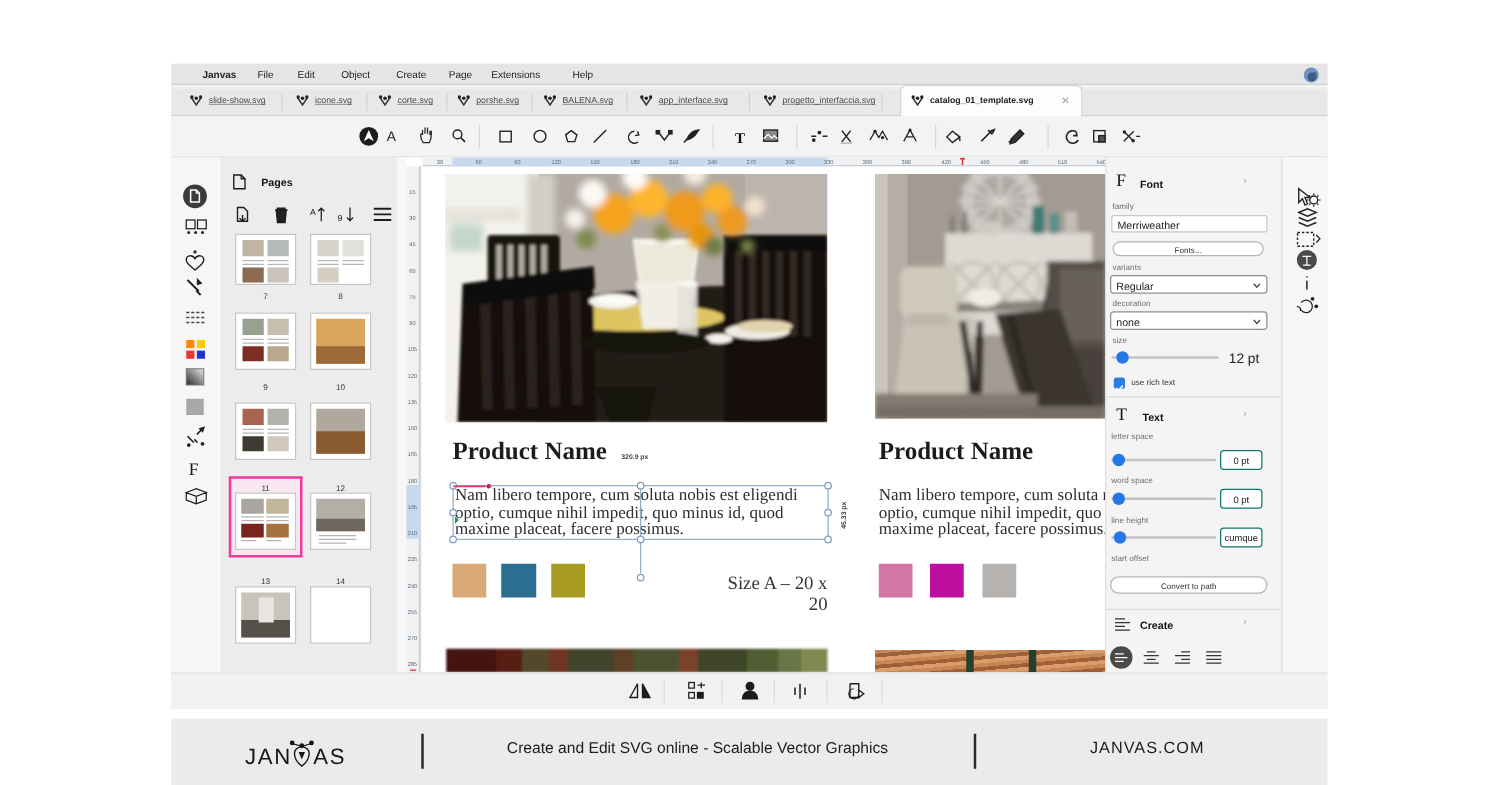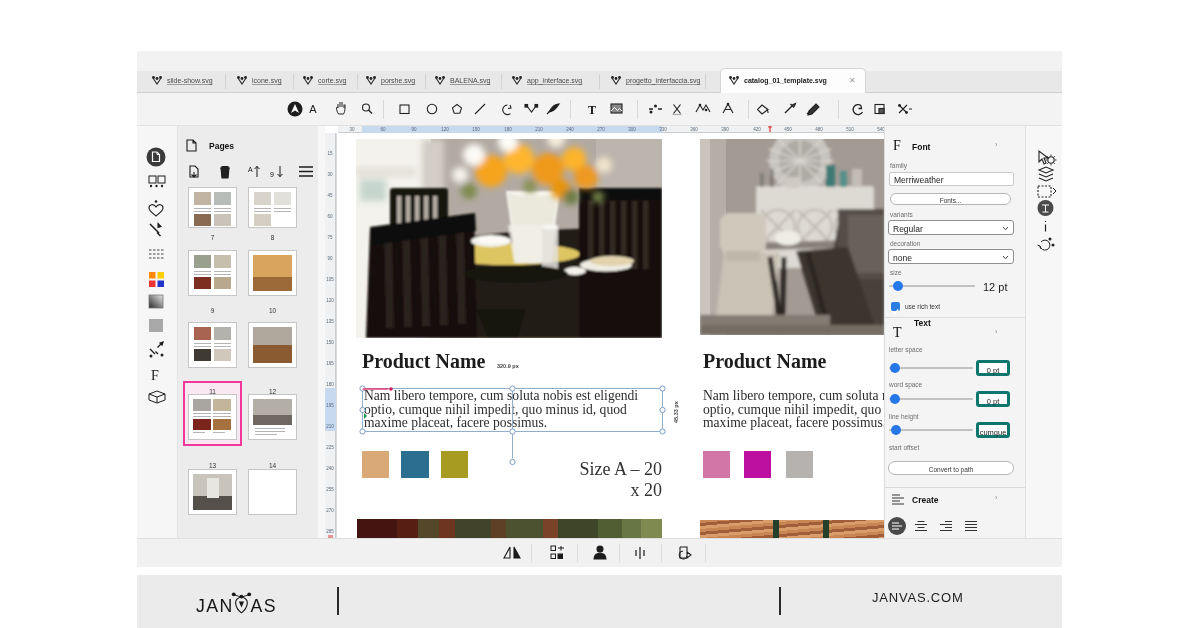--- a/index.html
+++ b/index.html
@@ -26,27 +26,40 @@
 
 #bottombar { position:absolute; left:0; top:487px; width:925px; height:29px; background:#f1f1f1; border-top:1px solid #e0e0e0; }
 
 #footer { position:absolute; left:137px; top:575px; width:925px; height:53px; background:#ebebeb; }
 .lbl { position:absolute; font-size:6.5px; color:#6e6e6e; }
 .inp { position:absolute; background:#fff; border:1px solid #c8c8c8; border-radius:2px; font-size:8.5px; color:#222; }
 .sel { position:absolute; background:#fff; border:1px solid #8f8f8f; border-radius:3px; font-size:8.5px; color:#222; }
 .pill { position:absolute; background:#fff; border:1px solid #b5b5b5; border-radius:7px; font-size:6.5px; color:#333; text-align:center; }
 .strack { position:absolute; height:2px; background:#c2c2c2; border-radius:1px; }
 .sthumb { position:absolute; width:10px; height:10px; border-radius:50%; background:#2677e8; }
-.vbox { position:absolute; background:#fff; border:3px solid #0f766e; border-radius:3px; font-size:7.5px; color:#222; text-align:center; }
+.vbox { position:absolute; background:#fff; border:1px solid #0f766e; border-radius:3px; font-size:7.5px; color:#222; text-align:center; }
 .sect { position:absolute; font-size:8.5px; font-weight:bold; color:#111; }
 .chev { position:absolute; font-size:7px; color:#888; }
 </style>
 </head>
 <body>
 <div id="app">
+<div id="menubar">
+<span style="left:25px;font-weight:bold;">Janvas</span>
+<span style="left:69px;">File</span>
+<span style="left:101px;">Edit</span>
+<span style="left:136px;">Object</span>
+<span style="left:180px;">Create</span>
+<span style="left:222px;">Page</span>
+<span style="left:256px;">Extensions</span>
+<span style="left:321px;">Help</span>
+<span style="position:absolute;left:906px;top:3px;width:12px;height:12px;border-radius:50%;background:#6d92bd;overflow:hidden;">
+        <span style="position:absolute;left:3px;top:4px;width:7px;height:7px;background:#3d5a80;border-radius:50% 0 50% 50%;"></span>
+      </span>
+</div>
 <div id="tabbar">
 <div id="activetab"></div>
 <div class="tab" style="left:15px;">
         <span class="ticon"><svg width="10" height="9">
             <path d="M1 2 L5 8 L9 2" fill="none" stroke="#333" stroke-width="1.2"></path>
             <circle cx="1.5" cy="1.5" r="1.4" fill="#222"></circle>
             <circle cx="5" cy="2.5" r="1.4" fill="#222"></circle>
             <circle cx="8.5" cy="1.5" r="1.4" fill="#222"></circle>
           </svg></span>
         <span class="tlabel">slide-show.svg</span>
@@ -534,21 +547,21 @@
 <circle cx="36" cy="8" r="1.8" fill="#d5185a"></circle>
 <path d="M9 32 l0 6 3 -3 Z" fill="#1a9a50"></path>
 </svg>
 <div style="position:absolute;left:348px;top:269px;width:10px;height:34px;font-size:5.5px;color:#444;font-weight:bold;writing-mode:vertical-rl;transform:rotate(180deg);text-align:center;">45.33 px</div>
 <div style="position:absolute;left:37px;top:325px;width:27px;height:27px;background:#d9a977;"></div>
 <div style="position:absolute;left:76px;top:325px;width:28px;height:27px;background:#2b6e90;"></div>
 <div style="position:absolute;left:116px;top:325px;width:27px;height:27px;background:#a89b22;"></div>
 <div style="position:absolute;left:378px;top:325px;width:27px;height:27px;background:#d276a7;"></div>
 <div style="position:absolute;left:419px;top:325px;width:27px;height:27px;background:#bd0fa0;"></div>
 <div style="position:absolute;left:461px;top:325px;width:27px;height:27px;background:#b5b2b0;"></div>
-<div style="position:absolute;left:253px;top:333px;width:84px;text-align:right;font-family:'Liberation Serif',serif;font-size:18px;color:#333;">Size A – 20 x 20</div>
+<div style="position:absolute;left:253px;top:333px;width:84px;text-align:right;font-family:'Liberation Serif',serif;font-size:15px;color:#333;">Size A – 20 x 20</div>
 <div style="position:absolute;left:32px;top:393px;width:305px;height:19px;background:
 linear-gradient(90deg,#451310 0 13%,#571f14 13% 20%,#54472a 20% 27%,#6e3520 27% 32%,#41442a 32% 44%,#5e4026 44% 49%,#4c5230 49% 61%,#7a4229 61% 66%,#3f4527 66% 79%,#515e33 79% 87%,#687544 87% 93%,#7e8a50 93% 100%);filter:blur(0.7px);"></div>
 <div style="position:absolute;left:375px;top:394px;width:184px;height:18px;background:
 repeating-linear-gradient(175deg,#c98655 0 3px,#a05f38 3px 6px,#d99d6b 6px 9px);"></div>
 <div style="position:absolute;left:448px;top:394px;width:6px;height:18px;background:#27402c;"></div>
 <div style="position:absolute;left:498px;top:394px;width:6px;height:18px;background:#27402c;"></div>
 </div>
 <div id="rightpanel">
 <div style="position:absolute;left:8px;top:12px;font-family:'Liberation Serif',serif;font-size:14px;color:#111;">F</div>
 <div class="sect" style="left:27px;top:16px;text-align:right;">Font</div>
@@ -567,21 +580,21 @@
 <div class="lbl" style="left:5px;top:143px;">size</div>
 <div class="strack" style="left:4px;top:159px;width:86px;"></div>
 <div class="sthumb" style="left:8px;top:155px;"></div>
 <div style="position:absolute;left:98px;top:155px;font-size:11px;color:#222;">12 pt</div>
 <div style="position:absolute;left:6px;top:176px;width:9px;height:9px;background:#2a7de1;border-radius:2px;"><svg width="9" height="9">
           <path d="M2 4.5 L4 6.5 L7.2 2.5" stroke="#fff" stroke-width="1.3" fill="none"></path>
         </svg></div>
 <div style="position:absolute;left:20px;top:177px;font-size:6.5px;color:#333;">use rich text</div>
 <div style="position:absolute;left:0px;top:191px;width:141px;height:1px;background:#dcdcdc;"></div>
 <div style="position:absolute;left:8px;top:199px;font-family:'Liberation Serif',serif;font-size:14px;color:#111;">T</div>
-<div class="sect" style="left:29px;top:192px;text-align:center;">Text</div>
+<div class="sect" style="left:29px;top:203px;text-align:center;">Text</div>
 <div class="chev" style="left:110px;top:202px;">›</div>
 <div class="lbl" style="left:4px;top:220px;">letter space</div>
 <div class="strack" style="left:4px;top:241px;width:84px;"></div>
 <div class="sthumb" style="left:5px;top:237px;"></div>
 <div class="vbox" style="left:91px;top:234px;width:34px;height:16px;padding-top:3px;">0 pt</div>
 <div class="lbl" style="left:4px;top:255px;">word space</div>
 <div class="strack" style="left:4px;top:272px;width:84px;"></div>
 <div class="sthumb" style="left:5px;top:268px;"></div>
 <div class="vbox" style="left:91px;top:265px;width:34px;height:16px;padding-top:3px;">0 pt</div>
 <div class="lbl" style="left:4px;top:287px;">line height</div>
@@ -682,15 +695,16 @@
 <g stroke="#161616" fill="none" stroke-width="1.2">
 <path d="M41.5 8.5 L50 11 L58.5 8.5" stroke-width="1"></path>
 <path d="M50 11 C45.5 12 43.2 14.8 43.6 18.2 C44.1 22.6 47 26.2 50 28.4 C53 26.2 55.9 22.6 56.4 18.2 C56.8 14.8 54.5 12 50 11 Z"></path>
 <path d="M47.2 16 L52.8 16 L50 22.6 Z" fill="#161616" stroke="none"></path>
 </g>
 <circle cx="41.5" cy="8" r="2.1" fill="#161616"></circle>
 <circle cx="50" cy="10.5" r="2.1" fill="#161616"></circle>
 <circle cx="58.5" cy="8" r="2.1" fill="#161616"></circle>
 </svg>
 <div style="position:absolute;left:200px;top:12px;width:2px;height:28px;background:#2a2a2a;"></div>
+<div style="position:absolute;left:201px;top:16px;width:440px;text-align:center;font-size:12.5px;color:#1d1d1d;">Create and Edit SVG online - Scalable Vector Graphics</div>
 <div style="position:absolute;left:642px;top:12px;width:2px;height:28px;background:#2a2a2a;"></div>
 <div style="position:absolute;left:735px;top:15px;font-size:13px;letter-spacing:0.8px;color:#1d1d1d;">JANVAS.COM</div>
 </div>
 
 </body></html>

